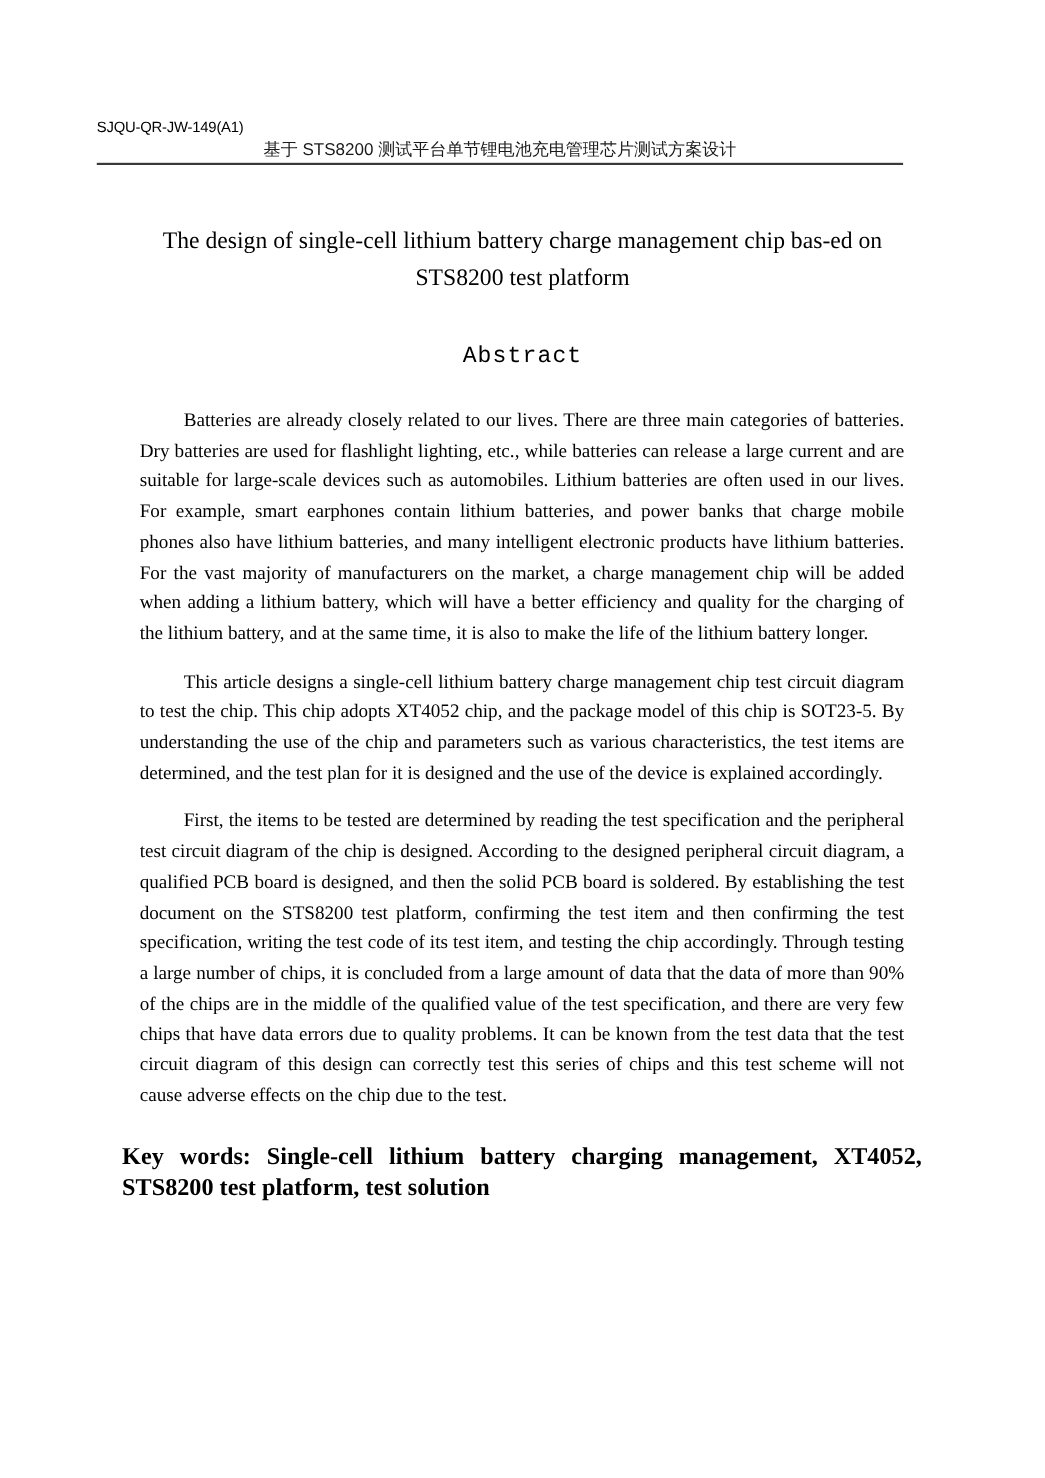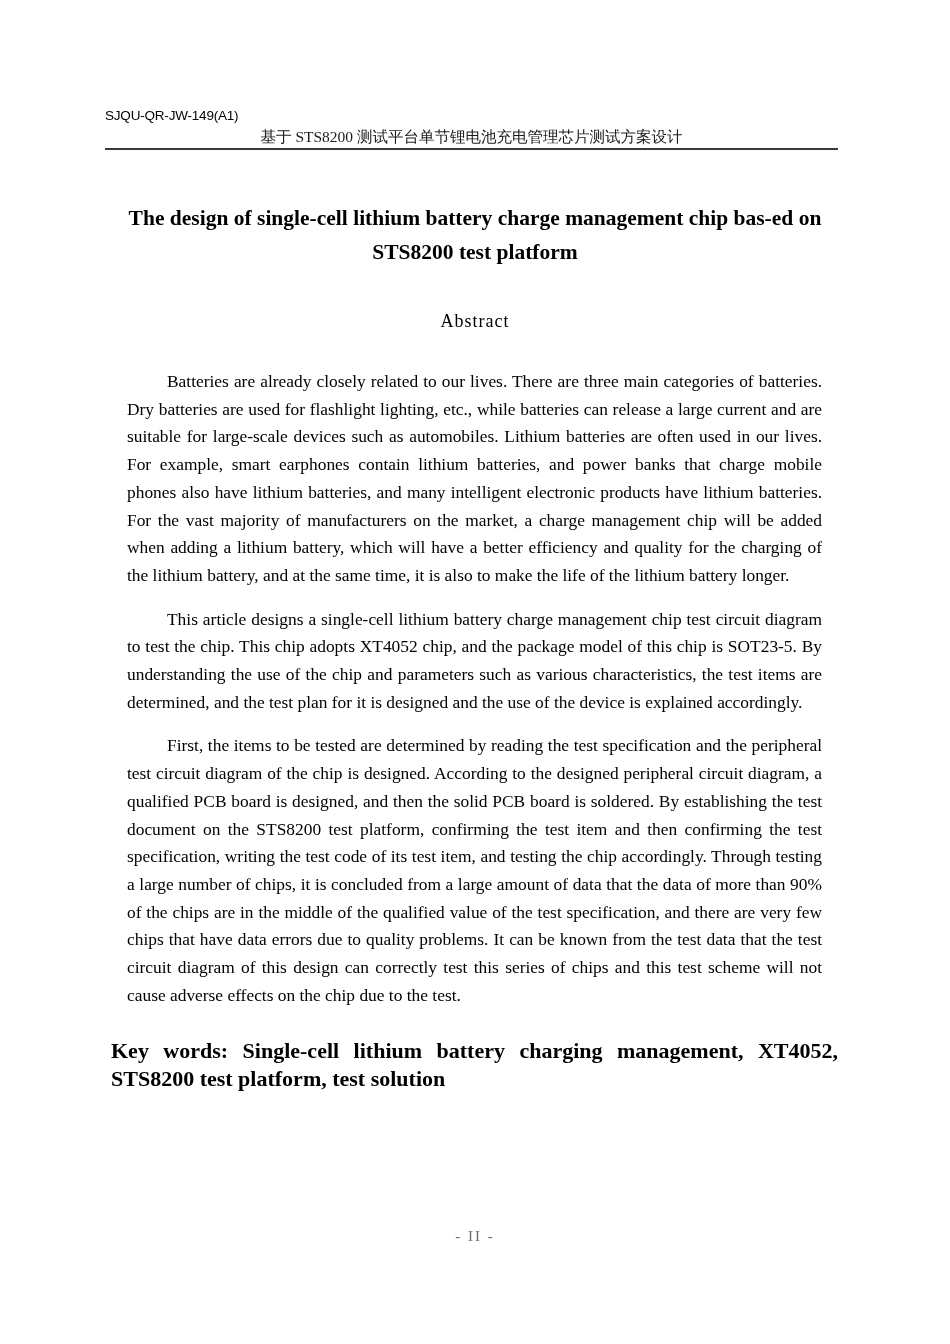--- a/index.html
+++ b/index.html
@@ -14,38 +14,38 @@
     height: 1344px;
     background: #ffffff;
     overflow: hidden;
     font-family: "Liberation Serif", "DejaVu Serif", serif;
     color: #000000;
   }
 
   
   .header {
     position: absolute;
-    left: 105px;
+    left: 88px;
     top: 108px;
     width: 733px;
   }
 
   .header-code {
     font-family: "Liberation Sans", "DejaVu Sans", sans-serif;
     font-size: 13.5px;
     line-height: 1.25;
     letter-spacing: -0.2px;
     color: #000000;
     white-space: nowrap;
   }
 
   .header-running {
     margin-top: 2px;
     text-align: center;
-    font-family: Liberation Serif, serif;
+    font-family: Liberation Sans, sans-serif;
     font-size: 15.5px;
     line-height: 1.3;
     color: #1a1a1a;
     white-space: nowrap;
   }
 
   .header-rule {
     margin-top: 1px;
     width: 733px;
     height: 2px;
@@ -54,33 +54,33 @@
 
   
   .doc-title {
     position: absolute;
     left: 112px;
     top: 188px;
     width: 726px;
     text-align: center;
     font-size: 21.5px;
     line-height: 1.58;
-    font-weight: bold;
+    font-weight: normal;
     color: #000000;
   }
 
   
   .abstract-heading {
     position: absolute;
     left: 112px;
     top: 296px;
     width: 726px;
     text-align: center;
-    font-family: Liberation Serif, serif;
-    font-size: 18px;
+    font-family: Liberation Mono, monospace;
+    font-size: 21px;
     letter-spacing: 1px;
     font-weight: normal;
     color: #000000;
   }
 
   
   .body-block {
     position: absolute;
     left: 111px;
     top: 352px;
@@ -137,15 +137,14 @@
 
   <h2 class="abstract-heading">Abstract</h2>
 
   <div class="body-block">
     <p class="para">Batteries are already closely related to our lives. There are three main categories of batteries. Dry batteries are used for flashlight lighting, etc., while batteries can release a large current and are suitable for large-scale devices such as automobiles. Lithium batteries are often used in our lives. For example, smart earphones contain lithium batteries, and power banks that charge mobile phones also have lithium batteries, and many intelligent electronic products have lithium batteries. For the vast majority of manufacturers on the market, a charge management chip will be added when adding a lithium battery, which will have a better efficiency and quality for the charging of the lithium battery, and at the same time, it is also to make the life of the lithium battery longer.</p>
     <p class="para">This article designs a single-cell lithium battery charge management chip test circuit diagram to test the chip. This chip adopts XT4052 chip, and the package model of this chip is SOT23-5. By understanding the use of the chip and parameters such as various characteristics, the test items are determined, and the test plan for it is designed and the use of the device is explained accordingly.</p>
     <p class="para">First, the items to be tested are determined by reading the test specification and the peripheral test circuit diagram of the chip is designed. According to the designed peripheral circuit diagram, a qualified PCB board is designed, and then the solid PCB board is soldered. By establishing the test document on the STS8200 test platform, confirming the test item and then confirming the test specification, writing the test code of its test item, and testing the chip accordingly. Through testing a large number of chips, it is concluded from a large amount of data that the data of more than 90% of the chips are in the middle of the qualified value of the test specification, and there are very few chips that have data errors due to quality problems. It can be known from the test data that the test circuit diagram of this design can correctly test this series of chips and this test scheme will not cause adverse effects on the chip due to the test.</p>
     <p class="keywords">Key words: Single-cell lithium battery charging management, XT4052, STS8200 test platform, test solution</p>
   </div>
 
-  <div class="footer">- II -</div>
 
 </div>
 
 </body></html>

